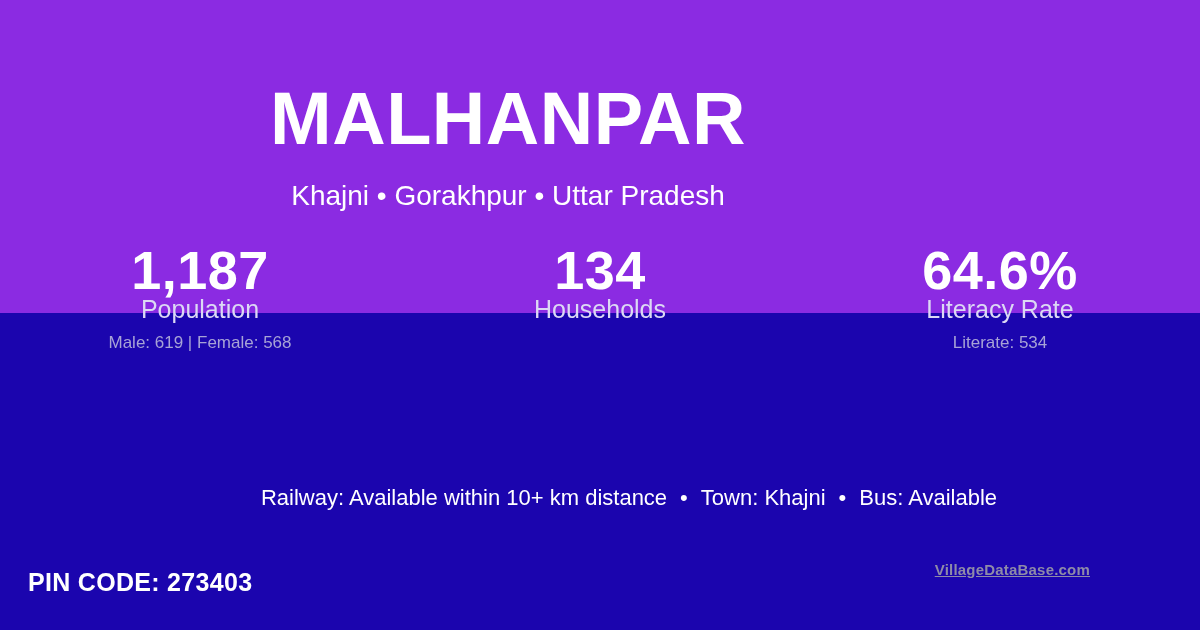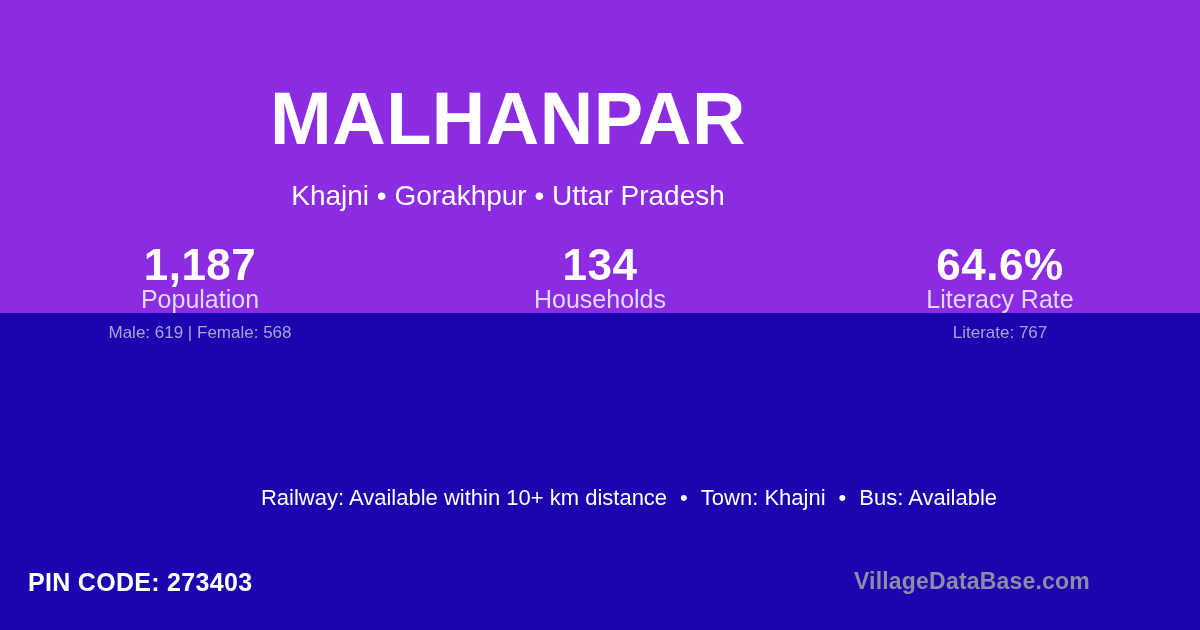--- a/index.html
+++ b/index.html
@@ -61,21 +61,21 @@
     position: absolute;
     left: 0; top: 243px;
     width: 1200px;
     display: flex;
   }
   .stat {
     flex: 1 1 0;
     text-align: center;
   }
   .stat-value {
-    font-size: 44px;
+    font-size: 54px;
     font-weight: 700;
     line-height: 1;
     color: #FFFFFF;
     letter-spacing: 0.5px;
   }
   .stat-label {
     margin-top: 0;
     font-size: 25px;
     font-weight: 400;
     line-height: 1;
@@ -119,26 +119,27 @@
     top: 16px;
     font-size: 25px;
     font-weight: 700;
     line-height: 1;
     color: #FFFFFF;
     letter-spacing: 0.3px;
   }
   #site-brand {
     position: absolute;
     right: 26px;
-    top: 16px;
-    font-size: 23px;
+    top: 8px;
+    font-size: 15px;
     font-weight: 700;
     line-height: 1;
     color: #8E8BA8;
     letter-spacing: 0.2px;
+    text-decoration: underline;
   }
 </style>
 </head>
 <body>
 
 <div id="card">
 
   <div id="band-purple"></div>
   <div id="band-blue"></div>
 
@@ -156,21 +157,21 @@
     </div>
 
     <div class="stat">
       <div class="stat-value">134</div>
       <div class="stat-label">Households</div>
     </div>
 
     <div class="stat">
       <div class="stat-value">64.6%</div>
       <div class="stat-label">Literacy Rate</div>
-      <div class="stat-sub">Literate: 767</div>
+      <div class="stat-sub">Literate: 534</div>
     </div>
 
   </div>
 
   <div id="facilities"><span>Railway: Available within 10+ km distance</span><span class="sep">•</span><span>Town: Khajni</span><span class="sep">•</span><span>Bus: Available</span></div>
 
   <div id="footer">
     <div id="pin-code">PIN CODE: 273403</div>
     <div id="site-brand">VillageDataBase.com</div>
   </div>

